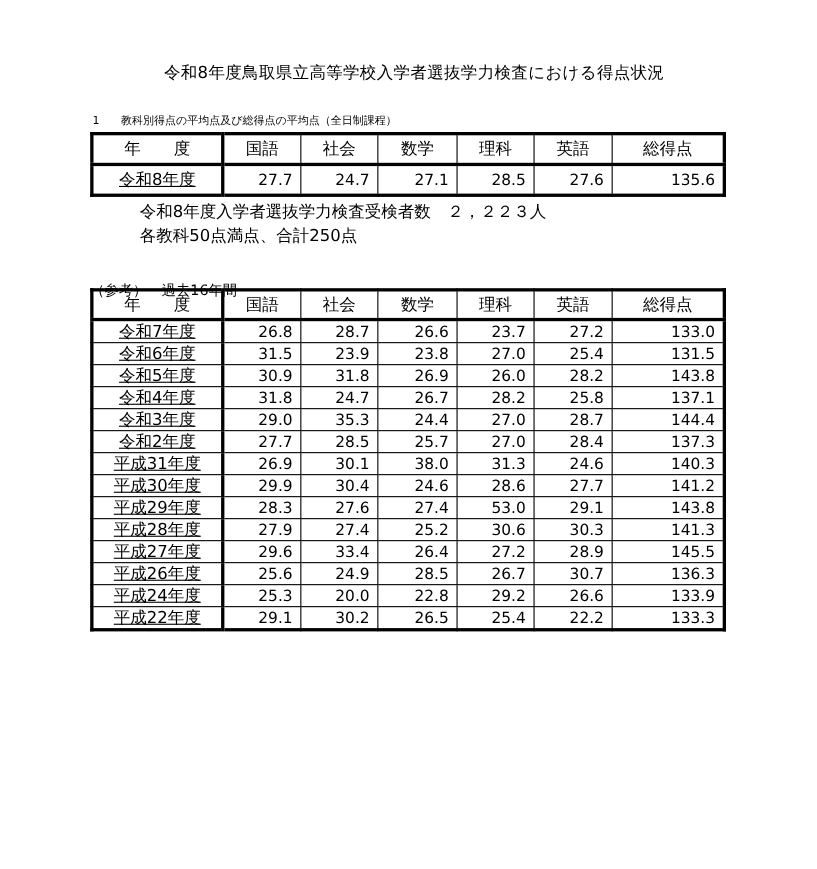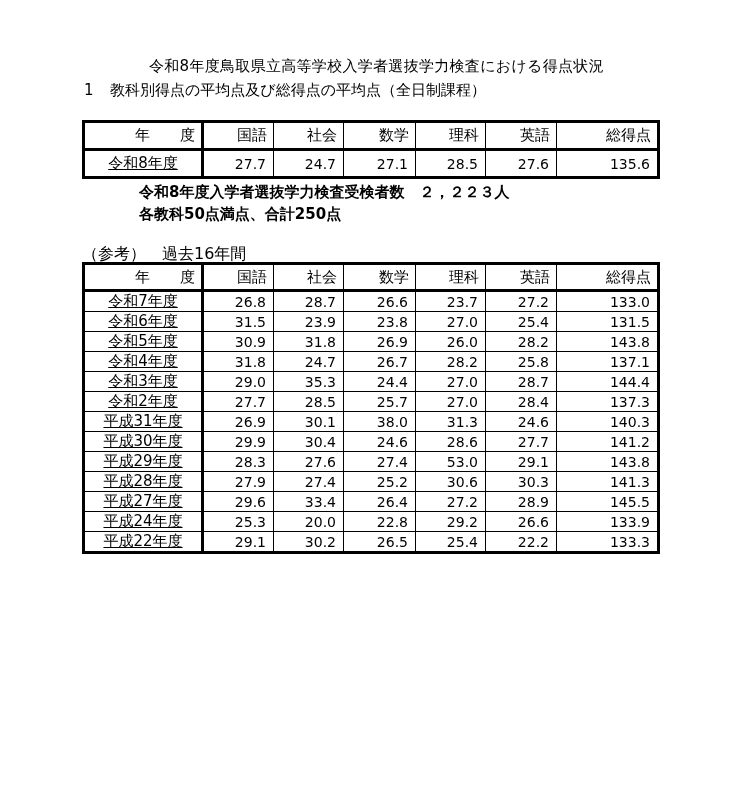--- a/index.html
+++ b/index.html
@@ -7,46 +7,46 @@
     width: 743px; height: 790px; position: relative; overflow: hidden;
     font-family: "DejaVu Sans", "Liberation Sans", sans-serif;
     color: #000;
   }
   .title {
     position: absolute; left: 0; width: 743px; top: 57px;
     text-align: center; font-size: 15px; letter-spacing: 0.3px;
     padding-left: 10px; box-sizing: border-box;
   }
   .section-heading {
-    position: absolute; left: 84px; top: 81px; font-size: 15px;
+    position: absolute; left: 84px; top: 103px; font-size: 10px;
   }
   .section-heading .num { display: inline-block; width: 26px; }
   table.scores {
     position: absolute; left: 82px; border-collapse: collapse;
     border: 3px solid #000; table-layout: fixed;
   }
   table.scores td, table.scores th {
     border: 1.5px solid #000; padding: 0 6px; font-weight: normal;
     font-size: 15px; box-sizing: border-box; white-space: nowrap;
   }
-  table.scores th { text-align: right; }
+  table.scores th { text-align: center; }
   table.scores td.year { text-align: center; border-right: 3px solid #000; text-decoration: underline; }
   table.scores th.year { border-right: 3px solid #000; }
   table.scores td.num { text-align: right; font-size: 14px; padding-right: 7px; }
   table.scores tr.header { border-bottom: 3px solid #000; }
   #t1 { top: 120px; }
   #t1 tr.header { height: 28px; }
   #t1 tr.row { height: 28px; }
   #t2 { top: 262px; }
   #t2 tr.header { height: 27px; }
   #t2 tr.row { height: 17px; }
-  .note { position: absolute; left: 139px; font-size: 15px; font-weight: bold; }
+  .note { position: absolute; left: 127px; font-size: 15px; }
   .note1 { top: 183px; }
   .note2 { top: 205px; }
-  .ref-heading { position: absolute; left: 82px; top: 244px; font-size: 16px; }
+  .ref-heading { position: absolute; left: 82px; top: 255px; font-size: 13px; }
   col.c-year { width: 119px; }
   col.c-jp { width: 71px; }
   col.c-so { width: 70px; }
   col.c-ma { width: 72px; }
   col.c-sc { width: 70px; }
   col.c-en { width: 71px; }
   col.c-tot { width: 102px; }
 </style>
 </head>
 <body>
@@ -209,20 +209,29 @@
       <tr class="row">
         <td class="year">平成27年度</td>
         <td class="num">29.6</td>
         <td class="num">33.4</td>
         <td class="num">26.4</td>
         <td class="num">27.2</td>
         <td class="num">28.9</td>
         <td class="num">145.5</td>
       </tr>
       <tr class="row">
+        <td class="year">平成26年度</td>
+        <td class="num">25.6</td>
+        <td class="num">24.9</td>
+        <td class="num">28.5</td>
+        <td class="num">26.7</td>
+        <td class="num">30.7</td>
+        <td class="num">136.3</td>
+      </tr>
+      <tr class="row">
         <td class="year">平成24年度</td>
         <td class="num">25.3</td>
         <td class="num">20.0</td>
         <td class="num">22.8</td>
         <td class="num">29.2</td>
         <td class="num">26.6</td>
         <td class="num">133.9</td>
       </tr>
       <tr class="row">
         <td class="year">平成22年度</td>

